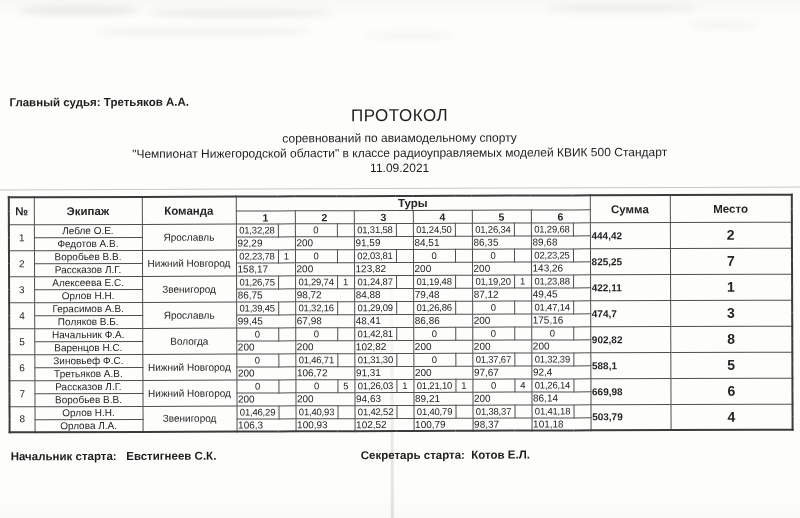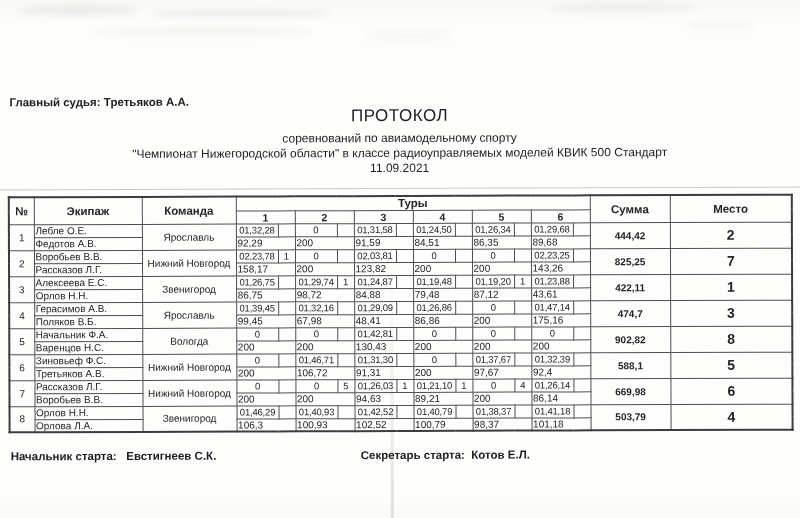--- a/index.html
+++ b/index.html
@@ -43,26 +43,26 @@
     color:#242424; vertical-align:middle;
   }
   thead tr.hrow1 { height:14px; }
   thead tr.hrow2 { height:13px; }
   tbody tr { height:13px; }
 
   .h-main { font-weight:bold; font-size:11.5px; text-align:center; }
   .h-tnum { font-weight:bold; font-size:10.5px; text-align:center; }
 
   .c-num   { font-size:10px;  text-align:center; }
-  .c-name  { font-size:10px;  text-align:left; padding-left:4px; }
+  .c-name  { font-size:10px;  text-align:center; padding-left:4px; }
   .c-team  { font-size:10px;  text-align:center;margin-left:20px; }
   .c-time  { font-size:9.5px; text-align:center; letter-spacing:-0.2px;margin-top:28px; }
   .c-pen   { font-size:9.5px; text-align:center; }
   .c-score { font-size:10px;  text-align:left; }
-  .c-sum   { font-size:10px;  font-weight:bold; text-align:center; }
+  .c-sum   { font-size:10px;  font-weight:bold; }
   .c-place { font-size:14px;  font-weight:bold; text-align:center; }
 
   .foot { position:absolute; top:449px; font-weight:bold; font-size:11.5px; white-space:pre; }
   .foot-left  { left:10px; }
   .foot-right { left:360px; }
 </style>
 </head>
 <body>
 
 <div class="page">
@@ -199,21 +199,21 @@
             <td class="c-sum" rowspan="2">422,11</td>
             <td class="c-place" rowspan="2">1</td>
           </tr>
           <tr>
             <td class="c-name">Орлов Н.Н.</td>
             <td class="c-score" colspan="2">86,75</td>
             <td class="c-score" colspan="2">98,72</td>
             <td class="c-score" colspan="2">84,88</td>
             <td class="c-score" colspan="2">79,48</td>
             <td class="c-score" colspan="2">87,12</td>
-            <td class="c-score" colspan="2">43,61</td>
+            <td class="c-score" colspan="2">49,45</td>
           </tr>
           <tr>
             <td class="c-num" rowspan="2">4</td>
             <td class="c-name">Герасимов А.В.</td>
             <td class="c-team" rowspan="2">Ярославль</td>
             <td class="c-time">01,39,45</td>
             <td class="c-pen"></td>
             <td class="c-time">01,32,16</td>
             <td class="c-pen"></td>
             <td class="c-time">01,29,09</td>
@@ -252,21 +252,21 @@
             <td class="c-pen"></td>
             <td class="c-time">0</td>
             <td class="c-pen"></td>
             <td class="c-sum" rowspan="2">902,82</td>
             <td class="c-place" rowspan="2">8</td>
           </tr>
           <tr>
             <td class="c-name">Варенцов Н.С.</td>
             <td class="c-score" colspan="2">200</td>
             <td class="c-score" colspan="2">200</td>
-            <td class="c-score" colspan="2">130,43</td>
+            <td class="c-score" colspan="2">102,82</td>
             <td class="c-score" colspan="2">200</td>
             <td class="c-score" colspan="2">200</td>
             <td class="c-score" colspan="2">200</td>
           </tr>
           <tr>
             <td class="c-num" rowspan="2">6</td>
             <td class="c-name">Зиновьеф Ф.С.</td>
             <td class="c-team" rowspan="2">Нижний Новгород</td>
             <td class="c-time">0</td>
             <td class="c-pen"></td>

